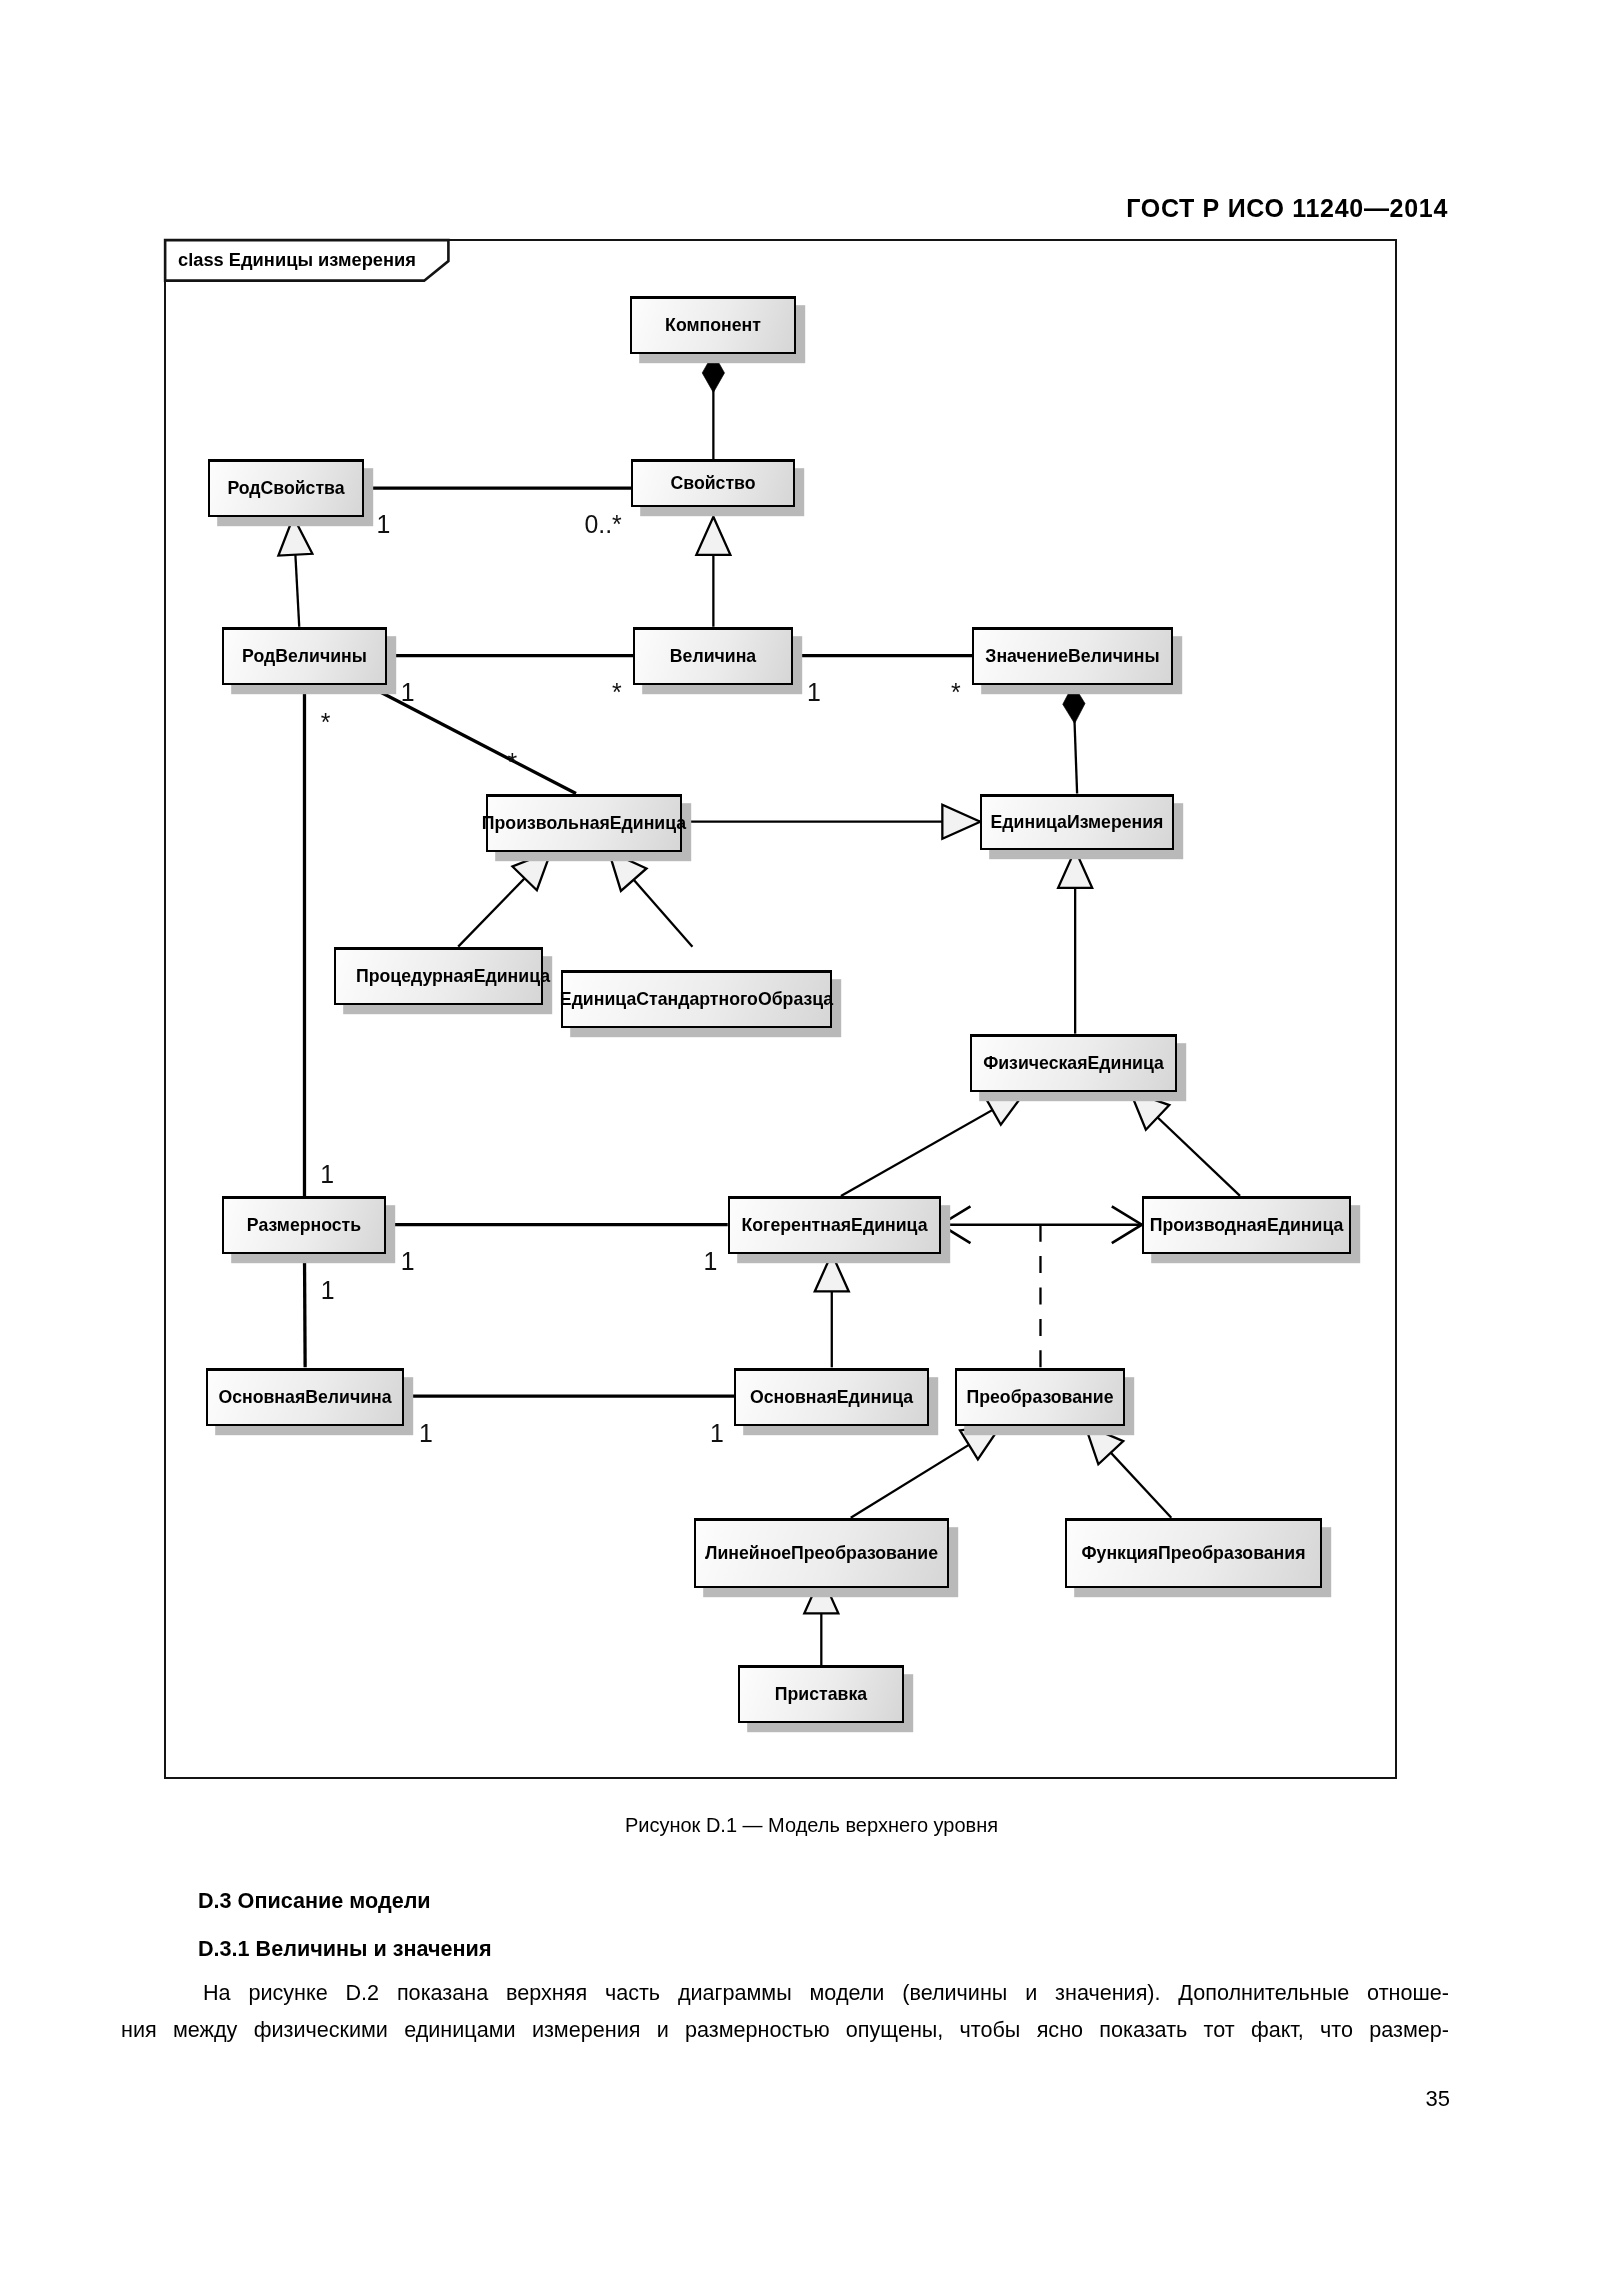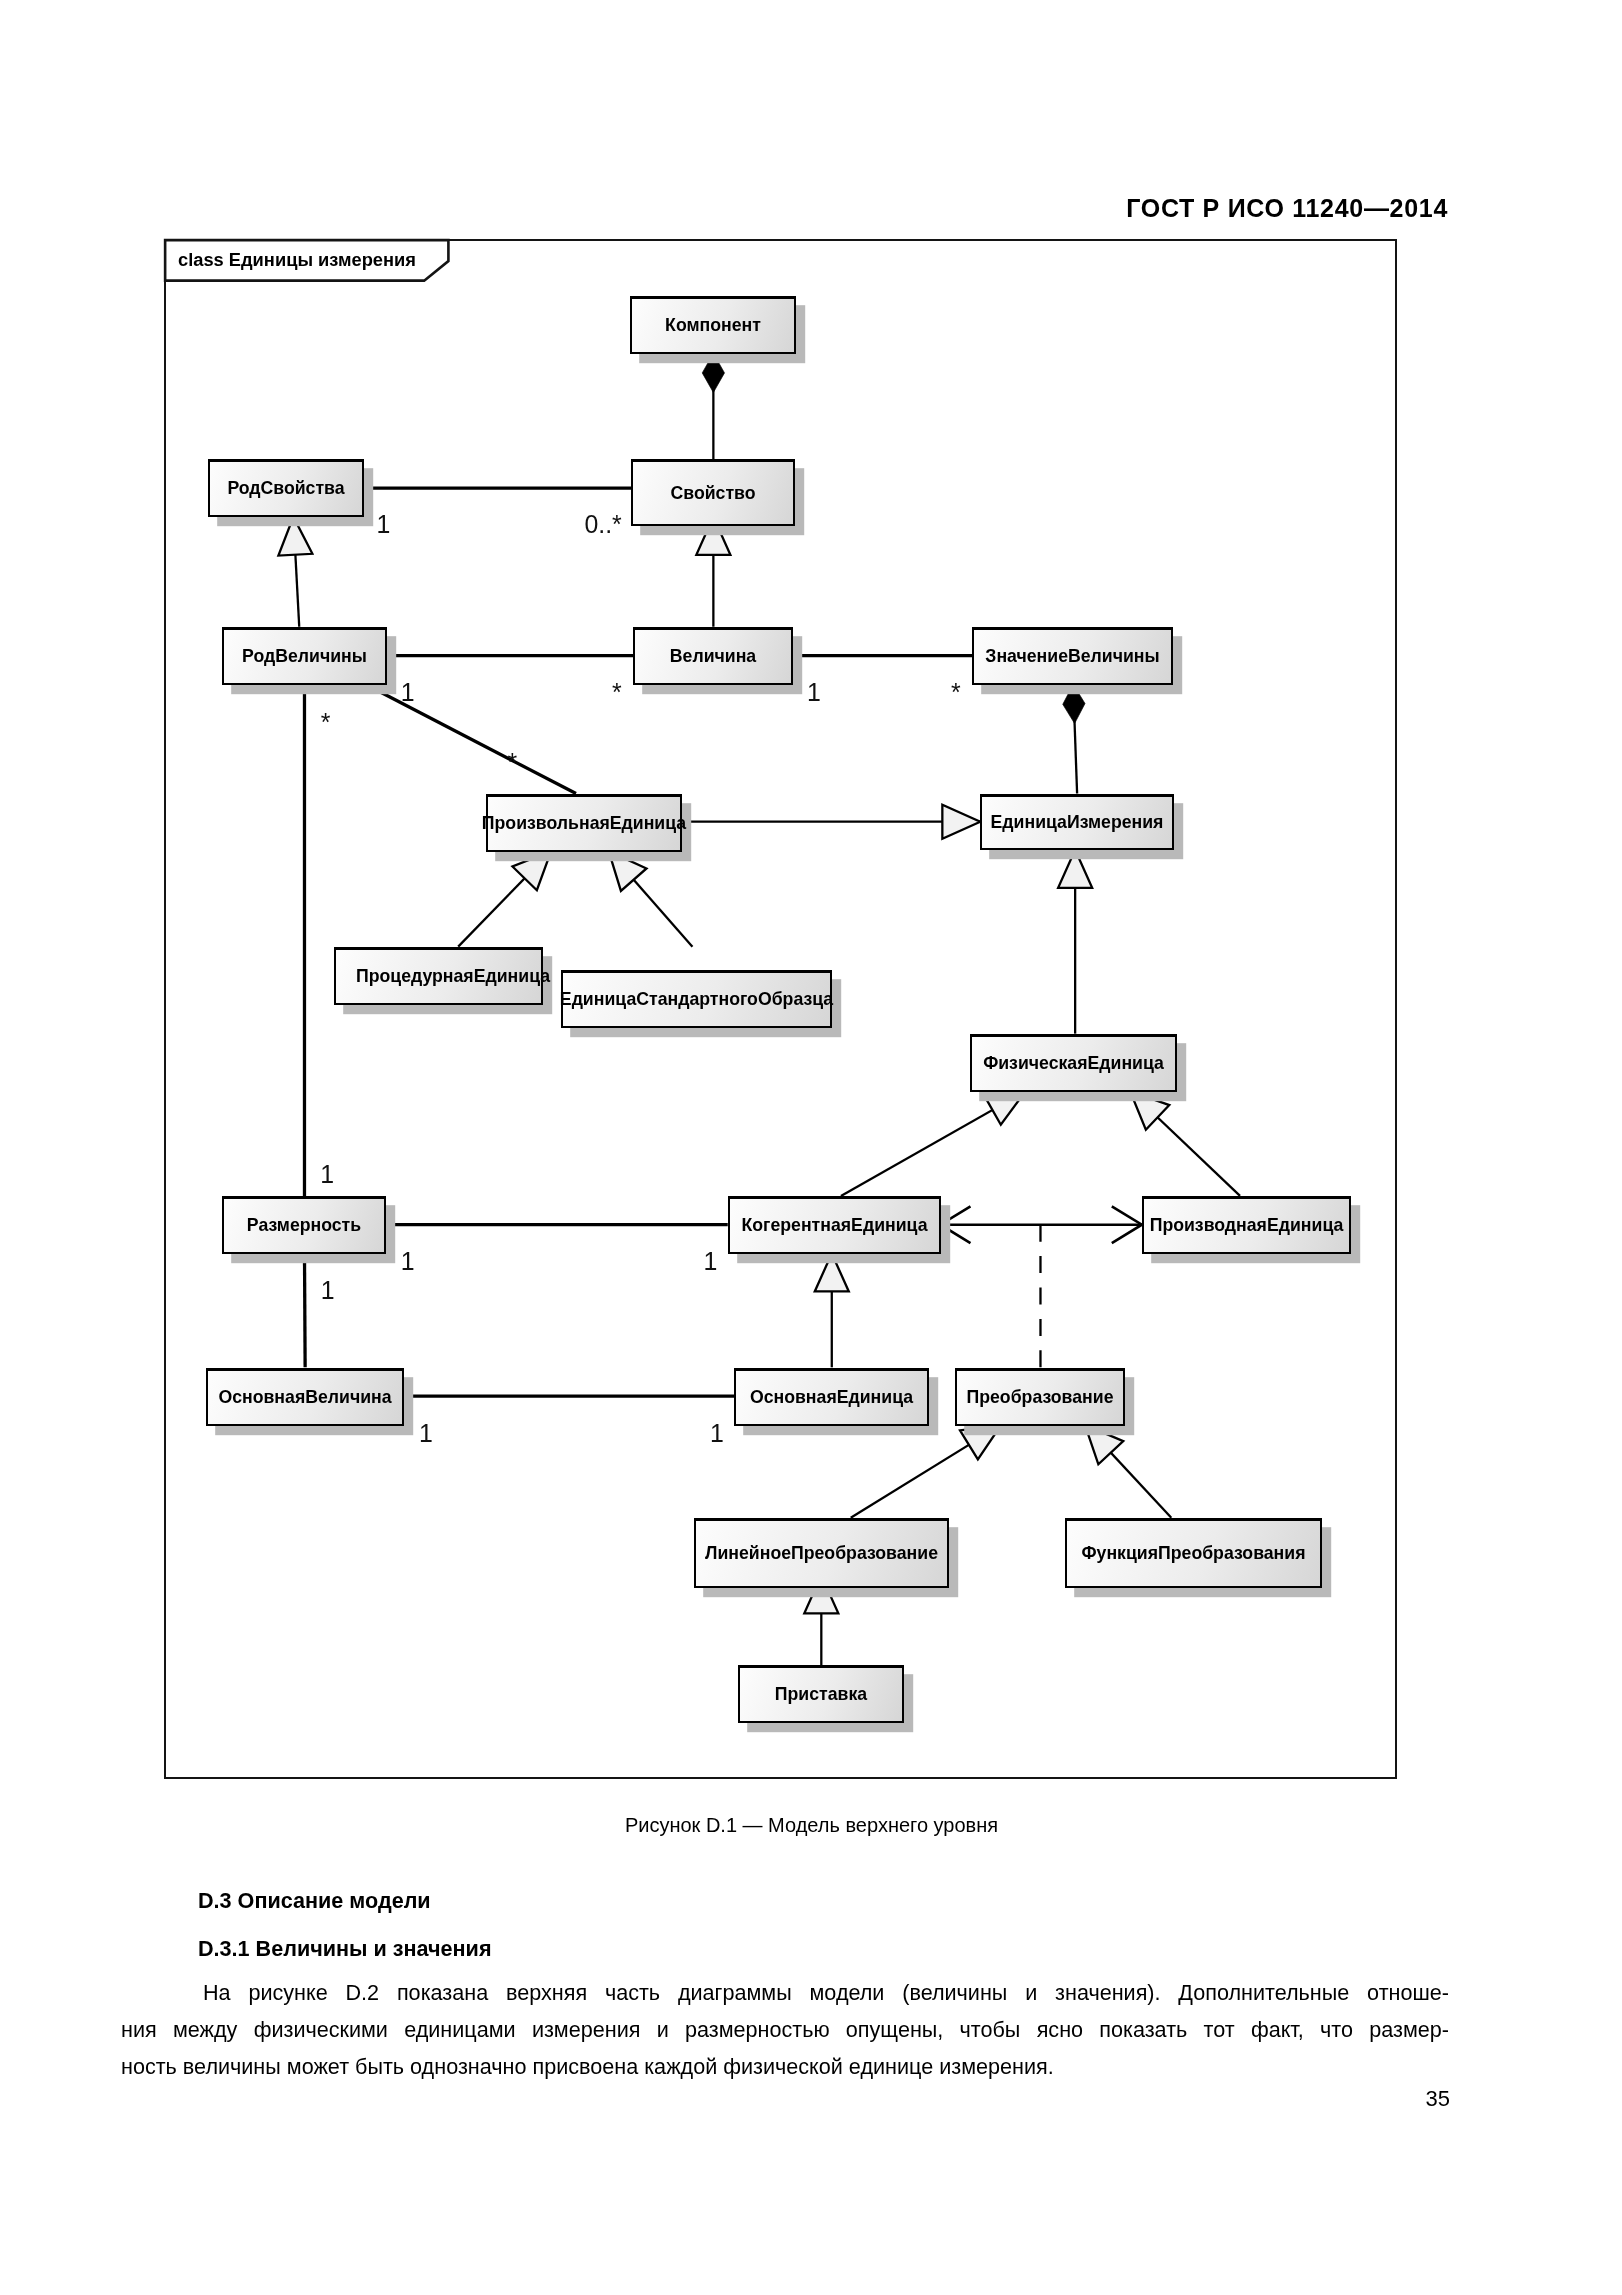--- a/index.html
+++ b/index.html
@@ -87,21 +87,21 @@
     <polygon points="1255,2408 1281,2466 1229,2466" fill="#f2f2f2" stroke="#000" stroke-width="3.5"></polygon>
   </svg>
 <div class="frame-label-text">class Единицы измерения</div>
 <div id="nodes-layer">
     <div class="cls" style="left: 630px; top: 296px; width: 166px; height: 58px;">
       <span>Компонент</span>
     </div>
     <div class="cls" style="left: 208px; top: 459px; width: 156px; height: 58px;">
       <span>РодСвойства</span>
     </div>
-    <div class="cls" style="left: 631px; top: 459px; width: 164px; height: 67px;">
+    <div class="cls" style="left: 631px; top: 459px; width: 164px; height: 48px;">
       <span>Свойство</span>
     </div>
     <div class="cls" style="left: 222px; top: 627px; width: 165px; height: 58px;">
       <span>РодВеличины</span>
     </div>
     <div class="cls" style="left: 633px; top: 627px; width: 160px; height: 58px;">
       <span>Величина</span>
     </div>
     <div class="cls" style="left: 972px; top: 627px; width: 201px; height: 58px; justify-content: center;">
       <span>ЗначениеВеличины</span>
@@ -150,17 +150,16 @@
     </div>
   </div>
 
 <div class="caption">Рисунок   D.1 — Модель верхнего уровня</div>
 <div class="h-sec">D.3  Описание модели</div>
 <div class="h-sub">D.3.1  Величины и значения</div>
 
 <div class="para">
   <div class="ln first">На рисунке D.2 показана верхняя часть диаграммы модели (величины и значения). Дополнительные отноше-</div>
   <div class="ln">ния между физическими единицами измерения и размерностью опущены, чтобы ясно показать тот факт, что размер-</div>
-  <div class="ln last">ность величины может быть однозначно присвоена каждой физической единице измерения.</div>
 </div>
 
 <div class="page-num">35</div>
 
 
 </body></html>

